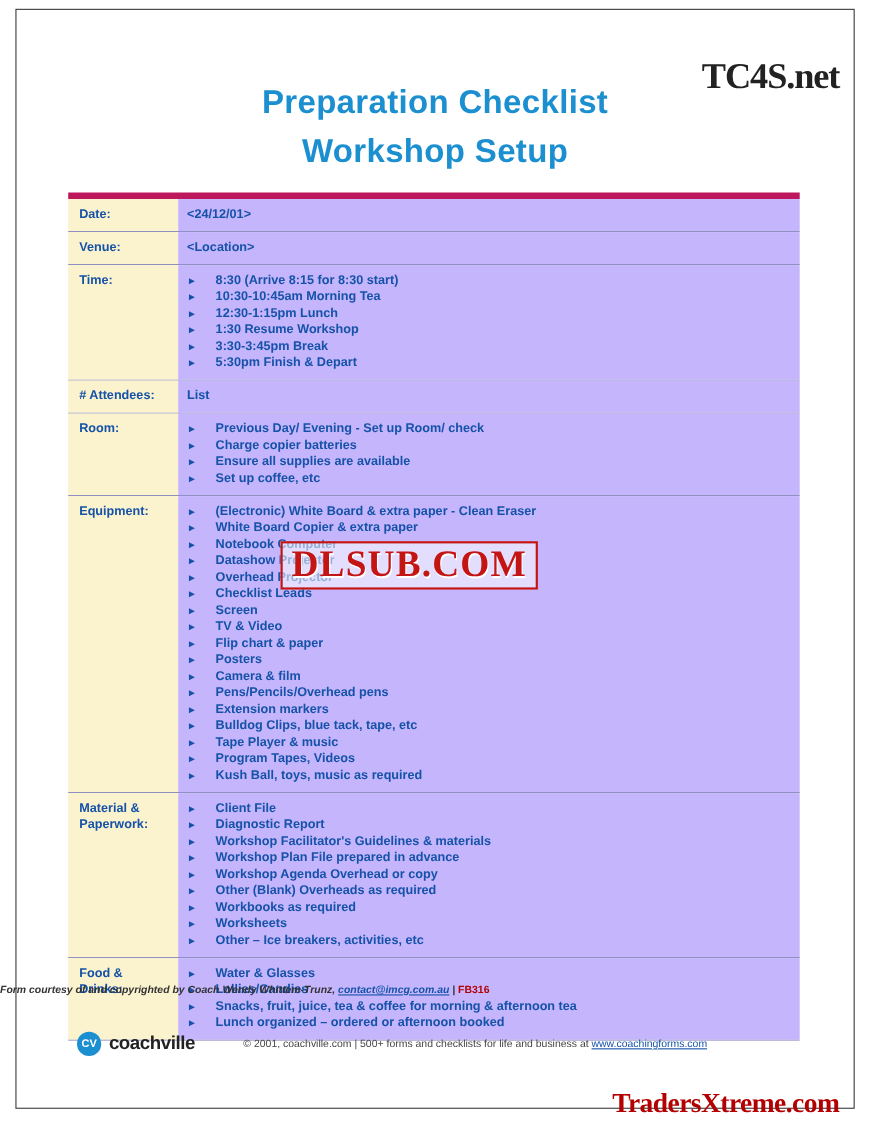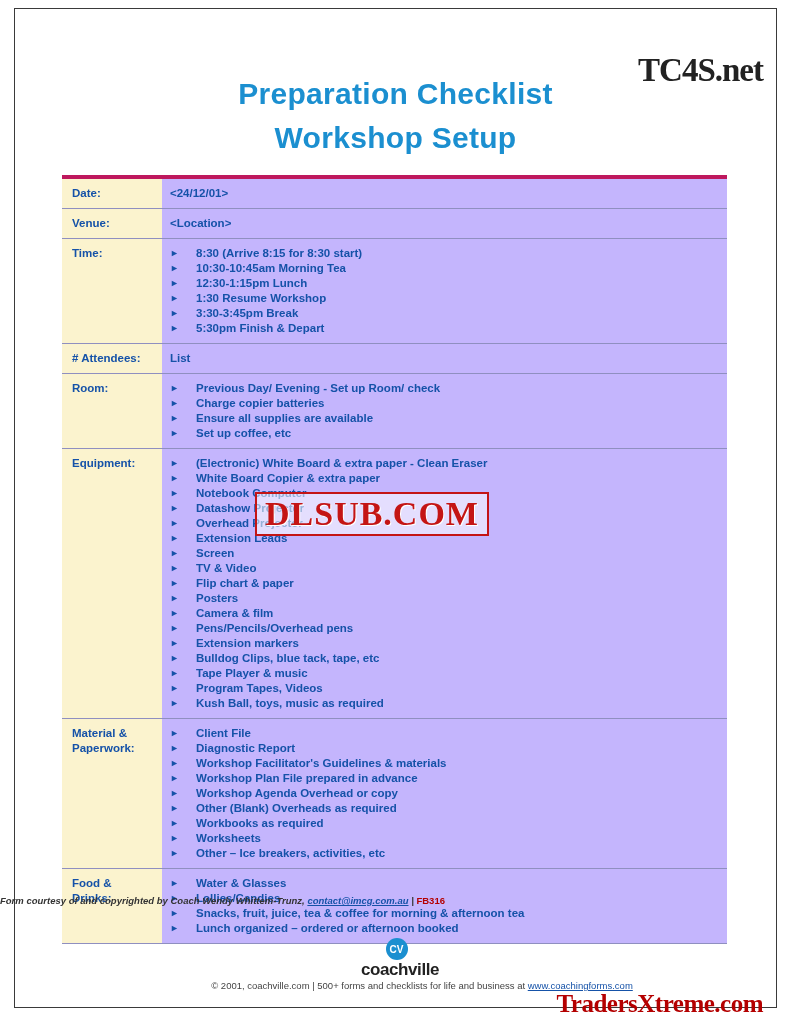--- a/index.html
+++ b/index.html
@@ -77,21 +77,21 @@
     left: 62px;
     top: 175px;
     width: 665px;
   }
   .row {
     display: flex;
     align-items: stretch;
     border-bottom: 1px solid #8f8fc0;
   }
   .row:first-child {
-    border-top: 4px solid #be185d;
+    border-top: 6px solid #be185d;
   }
   .cell-label {
     width: 100px;
     min-width: 100px;
     background: #fbf3ce;
     color: #1552a8;
     font-weight: bold;
     font-size: 11.5px;
     padding: 7px 0 7px 10px;
     box-sizing: border-box;
@@ -152,21 +152,20 @@
     color: #b40000;
     font-style: normal;
   }
   .footer-bar {
     position: absolute;
     left: 70px;
     top: 938px;
     width: 660px;
     display: flex;
     align-items: center;
-    flex-direction: column;
   }
   .cv-logo {
     width: 22px;
     height: 22px;
     border-radius: 50%;
     background: #1b8fd0;
     color: #fff;
     font-size: 10px;
     font-weight: bold;
     display: flex;
@@ -300,21 +299,21 @@
         <li>
             <span class="arrow">►</span>
             <span>Datashow Projector</span>
           </li>
         <li>
             <span class="arrow">►</span>
             <span>Overhead Projector</span>
           </li>
         <li>
             <span class="arrow">►</span>
-            <span>Extension Leads</span>
+            <span>Checklist Leads</span>
           </li>
         <li>
             <span class="arrow">►</span>
             <span>Screen</span>
           </li>
         <li>
             <span class="arrow">►</span>
             <span>TV &amp; Video</span>
           </li>
         <li>

